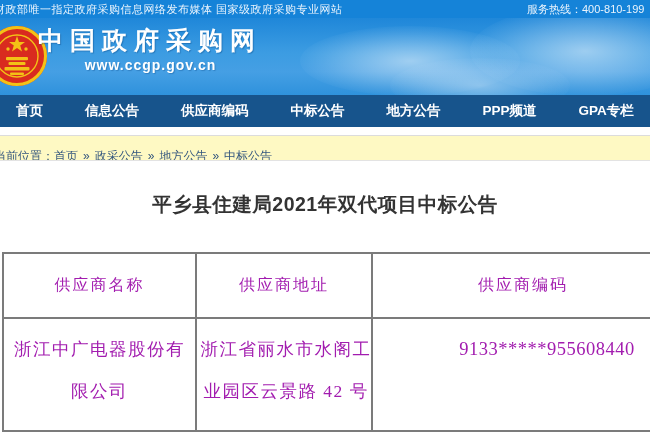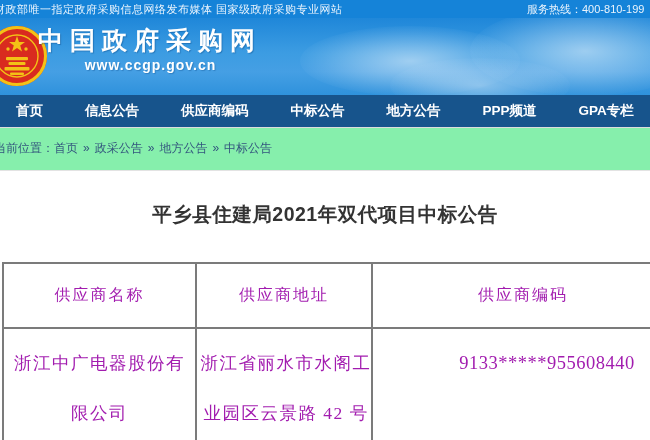--- a/index.html
+++ b/index.html
@@ -31,39 +31,39 @@
   .site-url { font-size:14px; font-weight:bold; letter-spacing:1px; margin-top:0;
     text-align:center; width:225px; text-shadow:1px 1px 1px rgba(0,60,120,.3); }
 
   
   .nav { height:32px; background:#17548c; display:flex; align-items:center;
     padding-left:16px; gap:42px; }
   .nav-item { color:#fff; font-size:13.5px; font-weight:bold; white-space:nowrap;
     cursor:pointer; }
 
   
-  .breadcrumb { position:relative; height:44px; background:#86efac;
-    border-top:1px solid #dcdcdc; border-bottom:1px solid #e3e3e3; overflow:hidden; }
+  .breadcrumb { position:relative; height:26px; background:#fef9c3;
+    border-top:1px solid #dcdcdc; border-bottom:1px solid #e3e3e3; overflow:hidden;margin-top:8px; }
   .crumbs { position:absolute; left:-6px; top:12px; font-size:12px; color:#33567e;
     white-space:nowrap; }
   .crumbs .sep { margin:0 5px; color:#33567e; }
   .crumbs a { color:#33567e; text-decoration:none; cursor:pointer; }
 
   
   .content { background:#fff; }
   .doc-title { margin-top:30px; text-align:center; font-size:19.5px; font-weight:bold;
     color:#333; letter-spacing:0.5px; }
 
   table.supplier { position:relative; margin:34px 0 0 2px; border-collapse:collapse;
     table-layout:fixed; width:643px;
     font-family:"Liberation Serif","DejaVu Serif",serif; color:#a21caf; }
   table.supplier td { border:2px solid #7b7b7b; text-align:center; }
   tr.hdr td { height:65px; font-size:16px; vertical-align:middle; letter-spacing:2px; }
   tr.dat td { height:113px; font-size:17.5px; vertical-align:top;
-    padding-top:9px; line-height:50px; letter-spacing:1.5px; }
+    padding-top:9px; line-height:42px; letter-spacing:1.5px; }
   td.c1 { width:193px; } td.c2 { width:176px; } td.c3 { width:302px; }
   tr.dat td.c1 .wrapbox, tr.dat td.c2 .wrapbox { display:inline-block; width:178px; }
   tr.dat td.c3 { font-size:18.5px; letter-spacing:0.5px;padding-left:48px; }
 </style>
 </head>
 <body>
 
 <div class="page">
 
   <div class="topbar">

